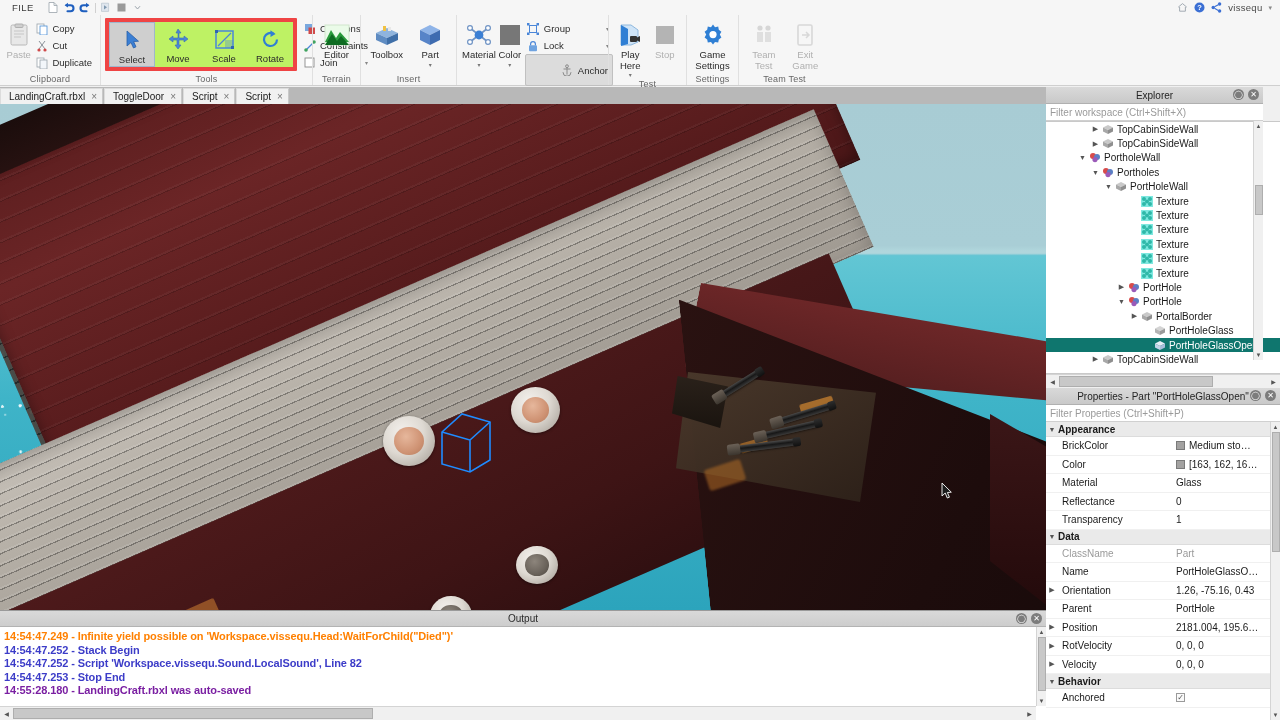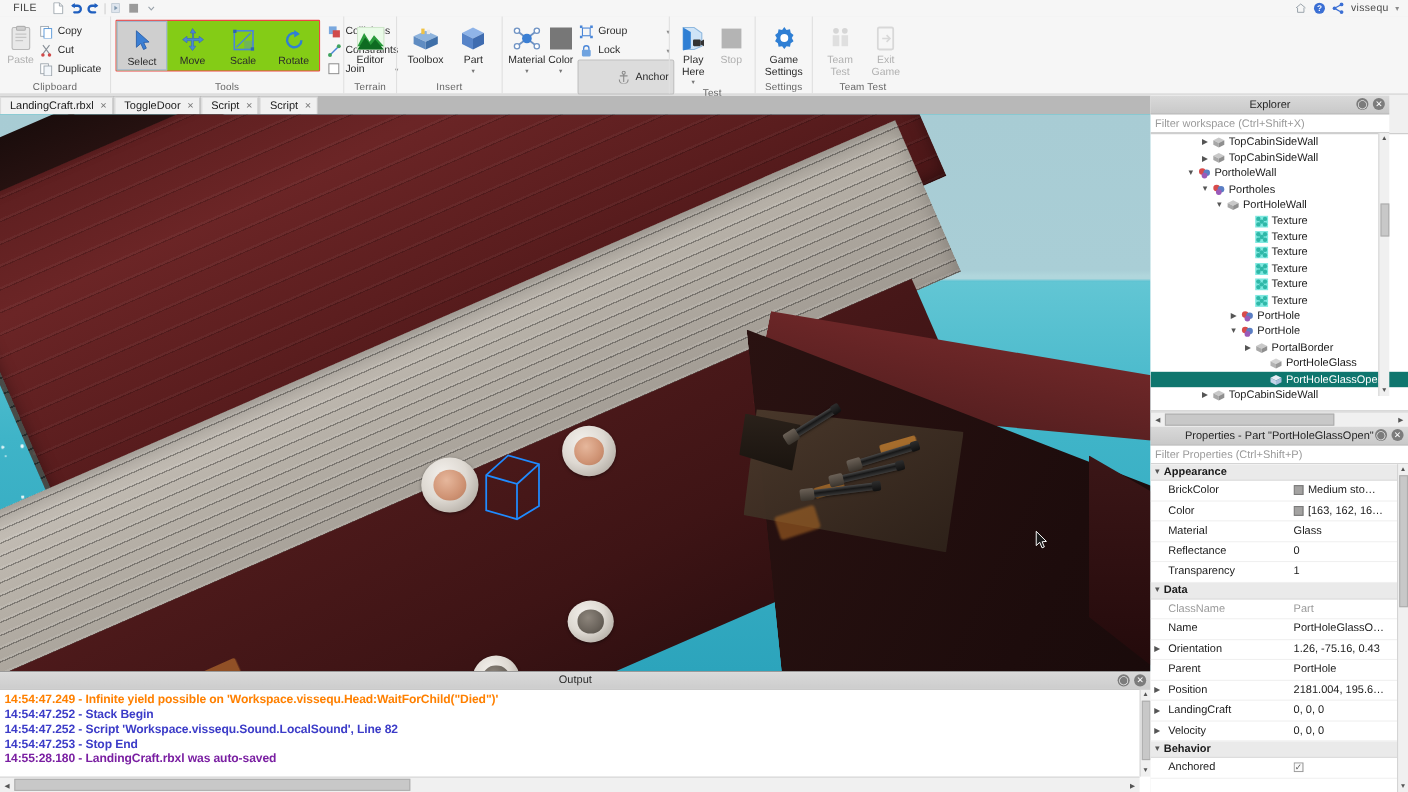--- a/index.html
+++ b/index.html
@@ -67,21 +67,21 @@
   .smallcol { display:flex; flex-direction:column; justify-content:flex-start; padding-top:2px;}
   .smallbtn {
     display:flex; align-items:center; gap:4px; height:17px; padding:0 4px 0 2px;
     font-size:9.5px; color:#2b2b2b; white-space:nowrap;
   }
   .smallbtn .sic { width:13px; height:13px; display:flex; align-items:center; justify-content:center; }
   .smallbtn .scaret { font-size:6px; color:#888; margin-left:auto; padding-left:6px;}
   .smallbtn.pressed { background:#dcdcdc; border:1px solid #c0c0c0; border-radius:2px; height:32px;padding-left:35px;}
 
   .toolsel {
-    background:#84cc16; border:1px solid #ef4444;
+    background:#bef264; border:4px solid #ef4444;
     display:flex; align-items:stretch; border-radius:1px;
   }
   .toolsel .bigbtn.on { background:#cfcfcf; border:1px solid #9fb6cc;}
 
   
   .doctabs {
     position:absolute; top:87px; left:0; width:1046px; height:17px;
     background:#b8b8b8; display:flex; align-items:flex-end; gap:1px;
   }
   .doctab {
@@ -1137,21 +1137,21 @@
           <span class="pname">Parent</span>
           <span class="pval">PortHole</span>
         </div>
         <div class="prow">
           <span class="tw">▶</span>
           <span class="pname">Position</span>
           <span class="pval">2181.004, 195.6…</span>
         </div>
         <div class="prow">
           <span class="tw">▶</span>
-          <span class="pname">LandingCraft</span>
+          <span class="pname">RotVelocity</span>
           <span class="pval">0, 0, 0</span>
         </div>
         <div class="prow">
           <span class="tw">▶</span>
           <span class="pname">Velocity</span>
           <span class="pval">0, 0, 0</span>
         </div>
 
         <div class="pcat">
           <span class="tw">▼</span>

